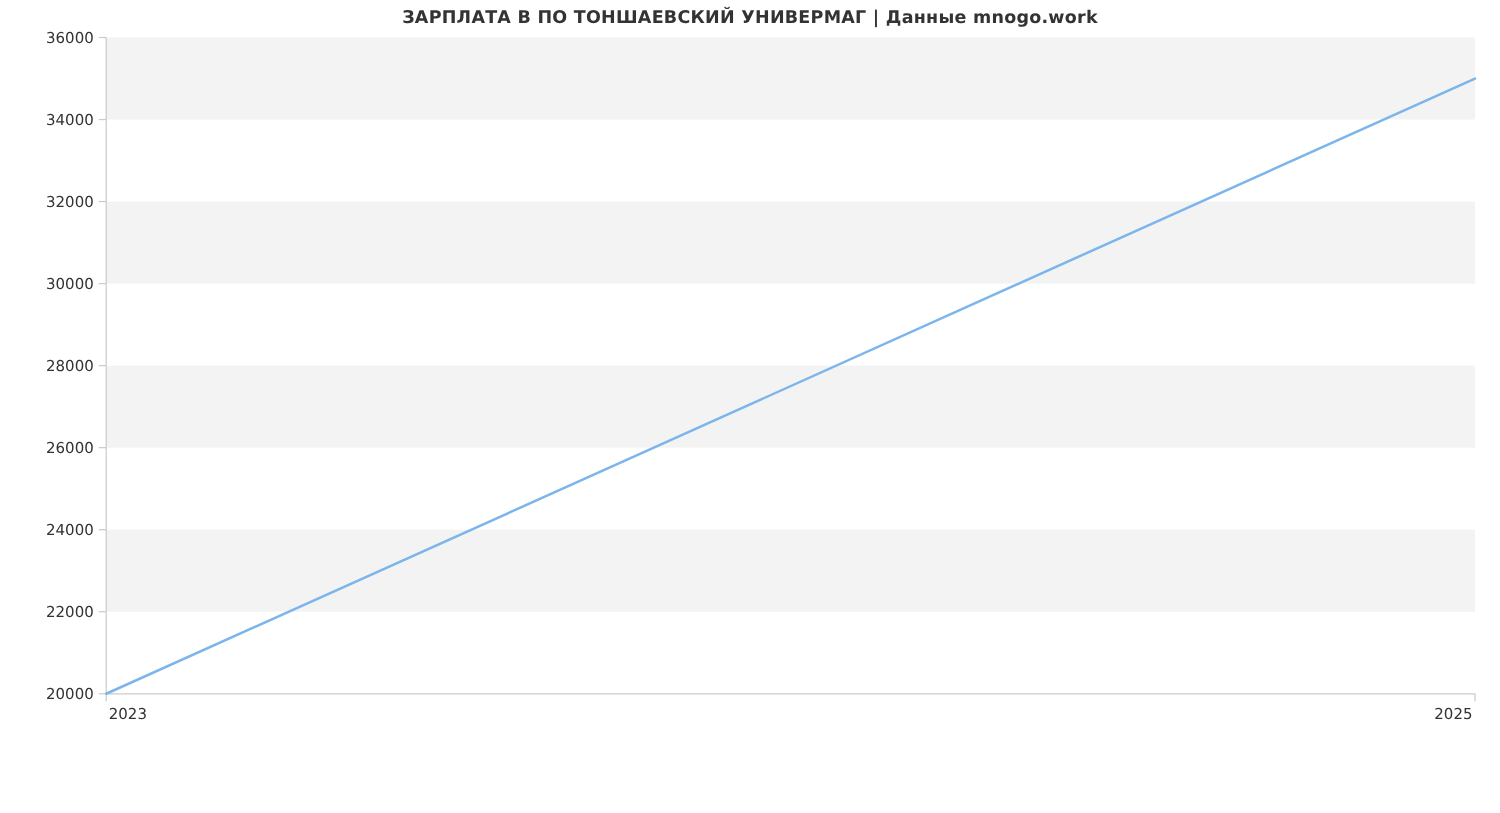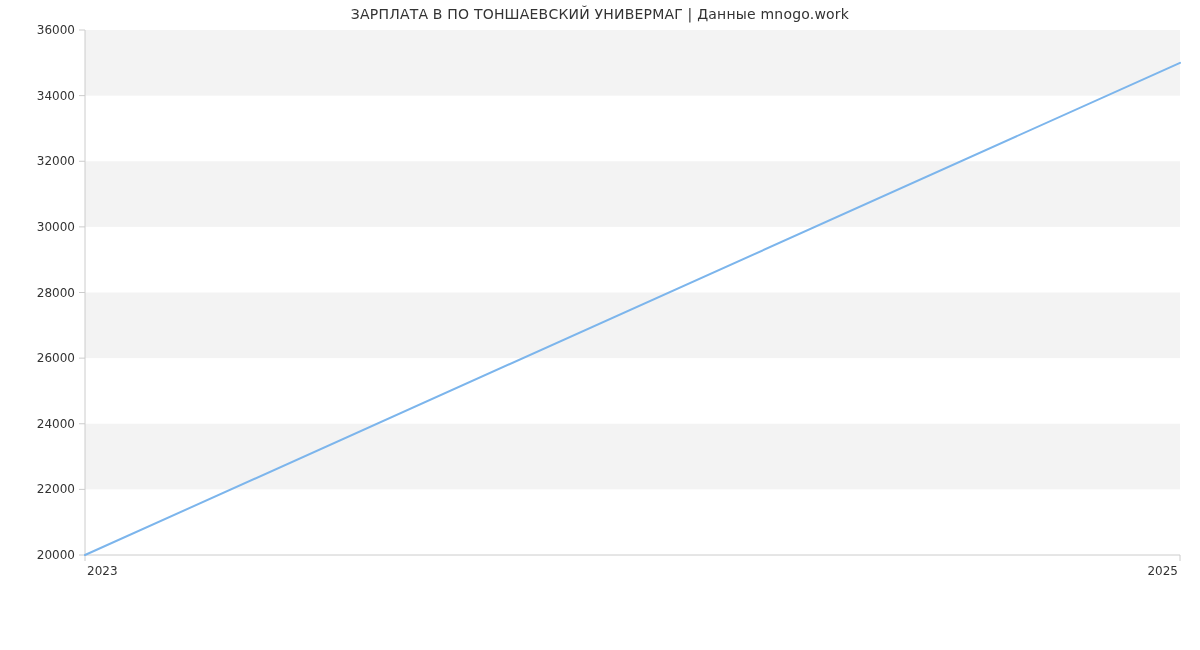--- a/index.html
+++ b/index.html
@@ -16,21 +16,21 @@
     width: 1200px;
     height: 650px;
   }
   .chart-title {
     position: absolute;
     top: 6px;
     left: 0;
     width: 100%;
     text-align: center;
     font-size: 14px;
-    font-weight: 400;
+    font-weight: 700;
     letter-spacing: 0.2px;
     color: #333;
   }
   svg { display: block; }
   .y-tick text, .x-tick text {
     font-size: 12px;
     fill: #333;
   }
   .grid-band { fill: #f3f3f3; }
   .axis-line { stroke: #cccccc; stroke-width: 1; }

